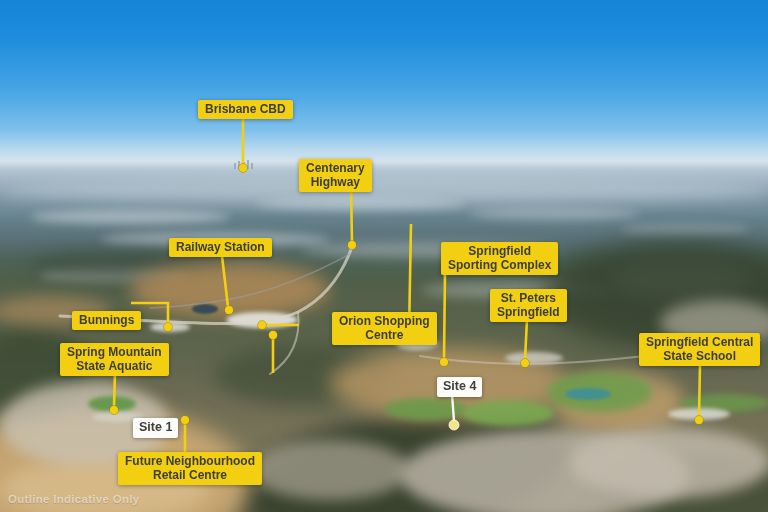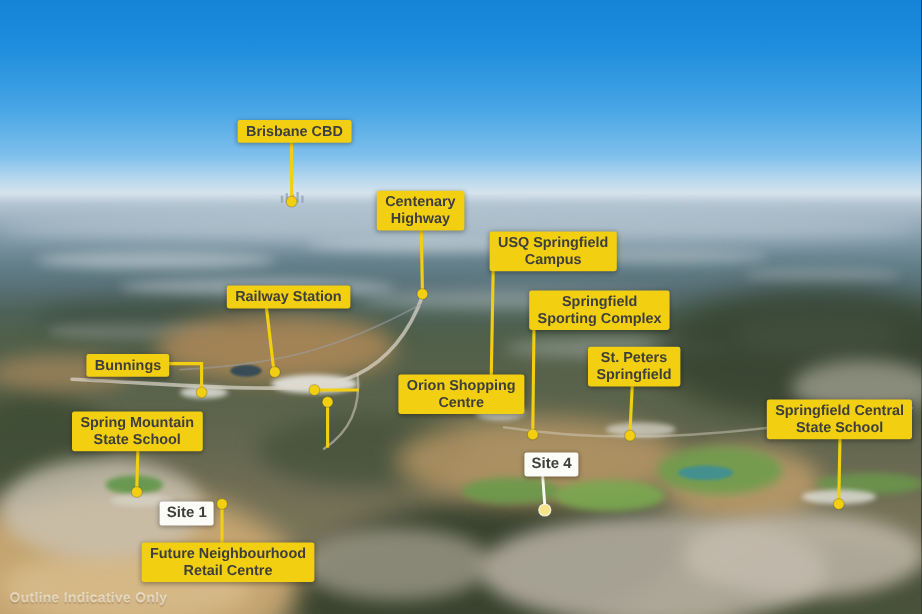--- a/index.html
+++ b/index.html
@@ -130,34 +130,32 @@
       <circle cx="262" cy="325" r="4.5"></circle>
       <circle cx="114" cy="410" r="4.5"></circle>
       <circle cx="273" cy="335" r="4.5"></circle>
       <circle cx="699" cy="420" r="4.5"></circle>
       <circle cx="185" cy="420" r="4.5"></circle>
       <circle cx="454" cy="425" r="5" fill="#F6E489" stroke="rgba(255,255,255,0.8)"></circle>
     </g>
   </svg>
 
   <div class="callout" style="left:198px;top:100px;">Brisbane CBD</div>
-  <div class="callout" style="left:314px;top:159px;">Centenary
+  <div class="callout" style="left:299px;top:159px;">Centenary
 Highway</div>
-  <div class="callout" style="left:189px;top:238px;text-align:center;">Railway Station</div>
-  <div class="callout" style="left:408px;top:193px;">USQ Springfield
-Campus</div>
+  <div class="callout" style="left:169px;top:238px;text-align:center;">Railway Station</div>
   <div class="callout" style="left:441px;top:242px;">Springfield
 Sporting Complex</div>
-  <div class="callout" style="left:72px;top:295px;">Bunnings</div>
+  <div class="callout" style="left:72px;top:311px;">Bunnings</div>
   <div class="callout" style="left:490px;top:289px;">St. Peters
 Springfield</div>
   <div class="callout" style="left:298px;top:312px;margin-left:34px;">Orion Shopping
 Centre</div>
   <div class="callout" style="left:60px;top:343px;">Spring Mountain
-State School</div>
+State Aquatic</div>
   <div class="callout" style="left:639px;top:333px;">Springfield Central
 State School</div>
   <div class="callout" style="left:118px;top:452px;">Future Neighbourhood
 Retail Centre</div>
   <div class="callout white" style="left:93px;top:418px;margin-left:40px;">Site 1</div>
   <div class="callout white" style="left:437px;top:377px;">Site 4</div>
 
   <div class="watermark">Outline Indicative Only</div>
 </div>
 

